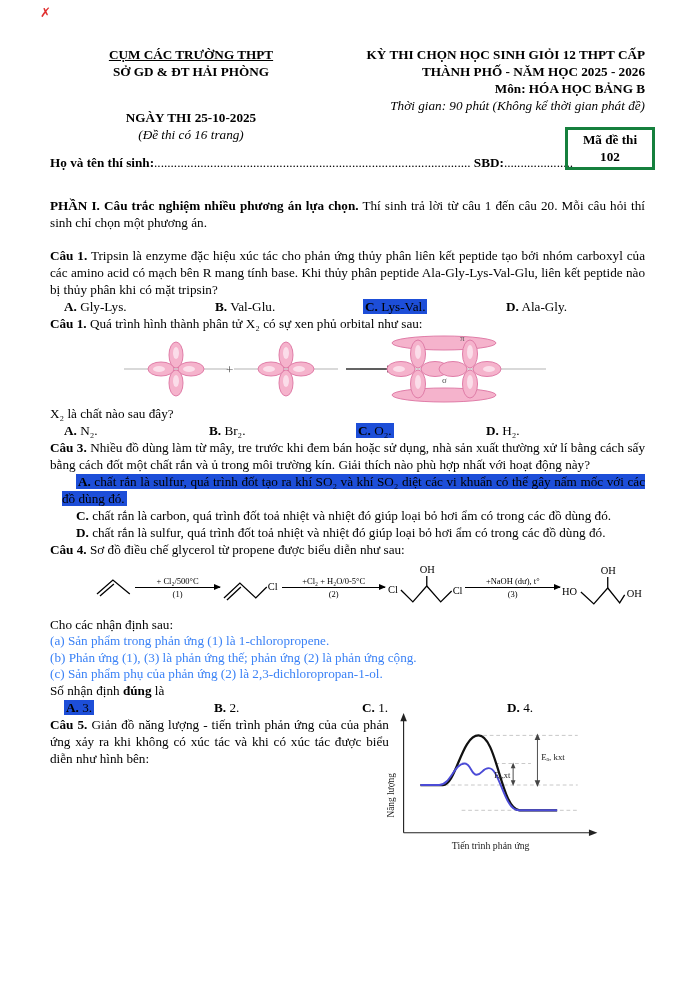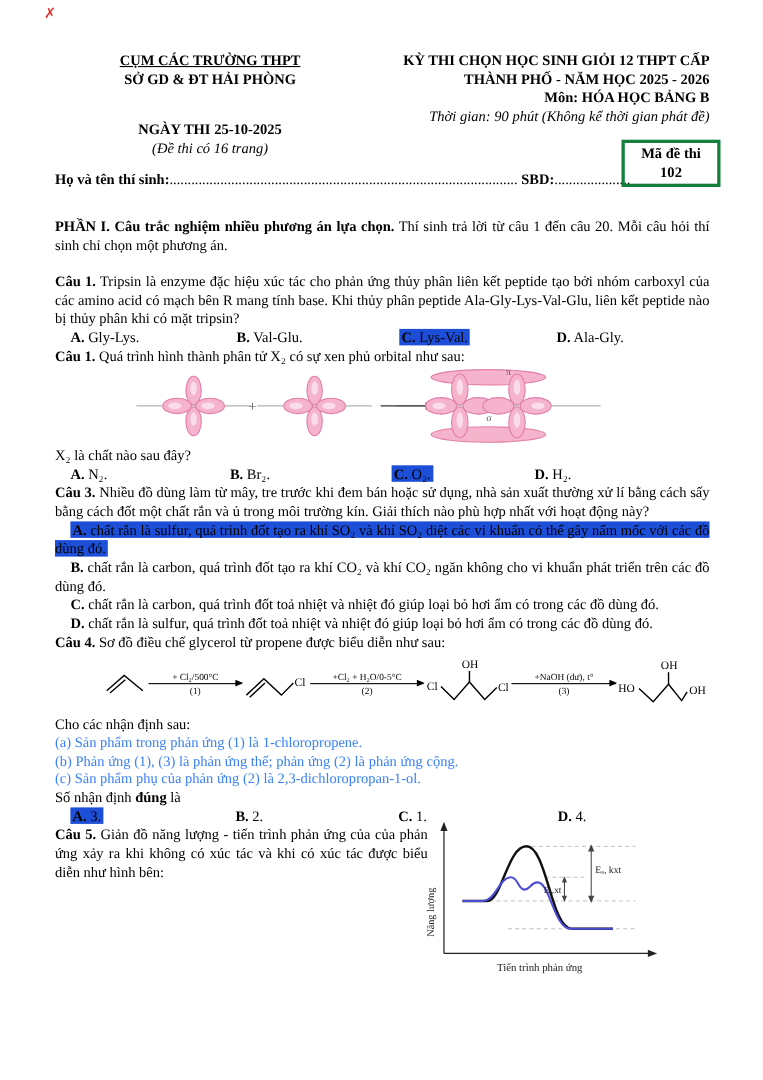--- a/index.html
+++ b/index.html
@@ -25,21 +25,21 @@
   .mt17{margin-top:29px;}
   .codebox{position:absolute;left:565px;top:127px;width:84px;border:3px solid #15803d;
     text-align:center;font-weight:bold;line-height:17px;padding:1px 0 2px 0;}
   .nameline{margin-top:11px;white-space:nowrap;overflow:hidden;width:524px;}
   .p1{margin-top:26px;}
   .qblk{margin-top:16px;}
   .optrow{display:grid;padding-left:14px;line-height:17px;}
   .g1{grid-template-columns:151px 148px 143px 1fr;}
   .g2{grid-template-columns:145px 147px 130px 1fr;}
   .g4{grid-template-columns:150px 148px 145px 1fr;}
-  .opt3{text-indent:14px;}
+  .opt3{text-indent:14px;margin-left:12px;}
   .orbsvg{display:block;margin:1px 0 0 58px;}
   .scheme{display:flex;align-items:center;margin:2px 0 2px 44px;height:54px;}
   .rxn-arrow{display:flex;flex-direction:column;align-items:center;
     font-size:8.5px;line-height:10px;white-space:nowrap;margin:0 1px;}
   .arrline{width:100%;height:0;border-top:1.2px solid #000;position:relative;margin:1px 0;}
   .arrline::after{content:'';position:absolute;right:-1px;top:-3.9px;
     border-left:7px solid #000;border-top:3.3px solid transparent;border-bottom:3.3px solid transparent;}
   .a1{width:86px;} .a2{width:104px;} .a3{width:96px;}
   .molsvg{display:block;}
   .s165 .line{line-height:16.5px;}
@@ -160,21 +160,20 @@
       <span><b>A.</b><span> N₂.</span></span>
       <span><b>B.</b><span> Br₂.</span></span>
       <span><span class="hl"><b>C.</b><span> O₂.</span></span></span>
       <span><b>D.</b><span> H₂.</span></span>
     </div>
   </div>
 
   <div>
     <p class="line jus"><b>Câu 3.</b><span> Nhiều đồ dùng làm từ mây, tre trước khi đem bán hoặc sử dụng, nhà sản xuất thường xử lí bằng cách sấy bằng cách đốt một chất rắn và ủ trong môi trường kín. Giải thích nào phù hợp nhất với hoạt động này?</span></p>
     <p class="line jus opt3"><span class="hl"><b>A.</b><span> chất rắn là sulfur, quá trình đốt tạo ra khí SO₂ và khí SO₂ diệt các vi khuẩn có thể gây nấm mốc với các đồ dùng đó.</span></span></p>
-    <p class="line jus opt3"><b>B.</b><span> chất rắn là carbon, quá trình đốt tạo ra khí CO₂ và khí CO₂ ngăn không cho vi khuẩn phát triển trên các đồ dùng đó.</span></p>
     <p class="line jus opt3"><b>C.</b><span> chất rắn là carbon, quá trình đốt toả nhiệt và nhiệt đó giúp loại bỏ hơi ẩm có trong các đồ dùng đó.</span></p>
     <p class="line jus opt3"><b>D.</b><span> chất rắn là sulfur, quá trình đốt toả nhiệt và nhiệt đó giúp loại bỏ hơi ẩm có trong các đồ dùng đó.</span></p>
   </div>
 
   <div>
     <p class="line"><b>Câu 4.</b><span> Sơ đồ điều chế glycerol từ propene được biểu diễn như sau:</span></p>
 
     <div class="scheme">
       <svg class="molsvg" width="40" height="34" viewBox="0 0 40 34">
         <g stroke="#000" stroke-width="1.3" fill="none">

